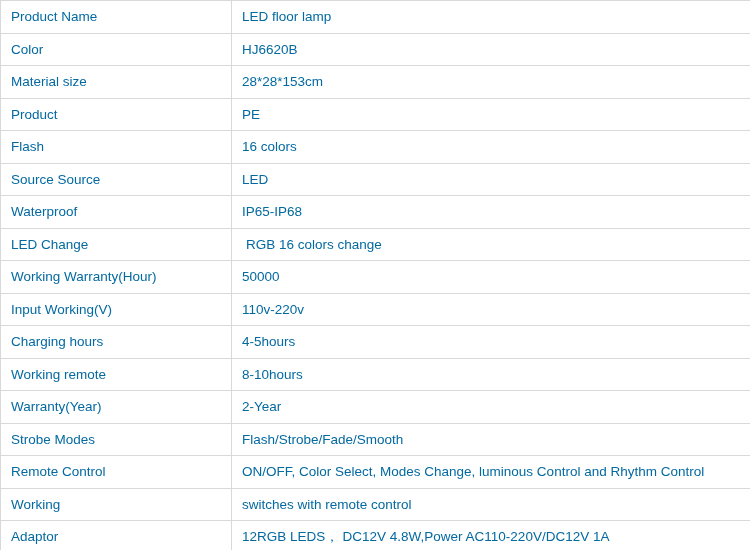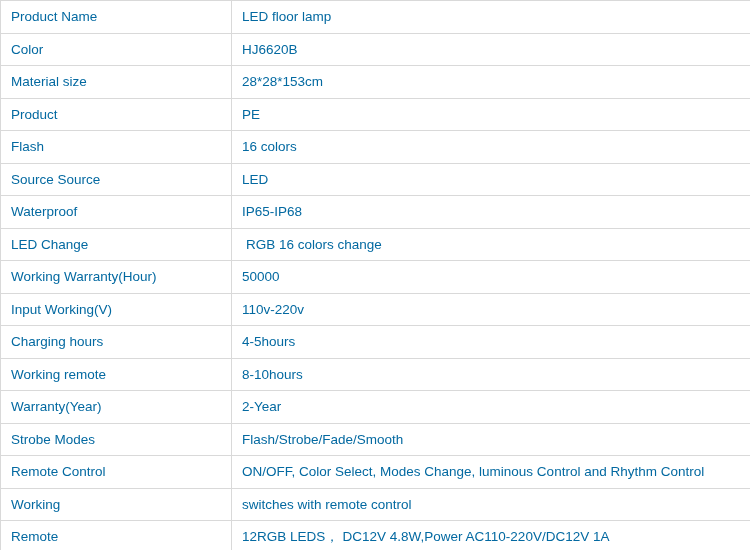--- a/index.html
+++ b/index.html
@@ -173,20 +173,20 @@
     <tr>
       <td>
           <span class="cell-label">Working</span>
         </td>
       <td>
           <span class="cell-value">switches with remote control</span>
         </td>
     </tr>
     <tr>
       <td>
-          <span class="cell-label">Remote</span>
+          <span class="cell-label">Adaptor</span>
         </td>
       <td>
           <span class="cell-value">12RGB LEDS， DC12V 4.8W,Power AC110-220V/DC12V 1A</span>
         </td>
     </tr>
   </tbody>
 </table>
 
 </body></html>

